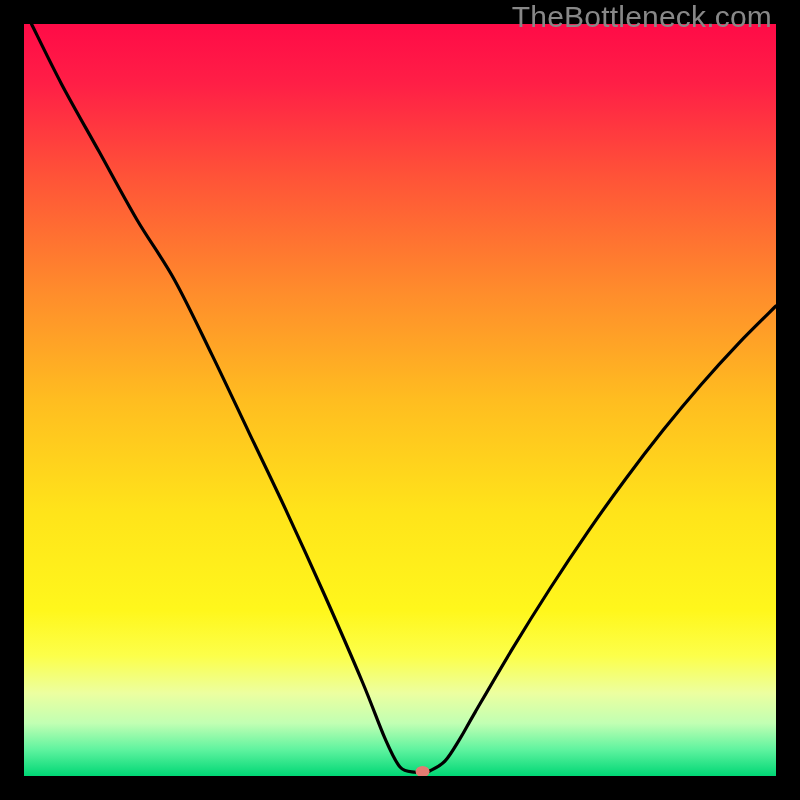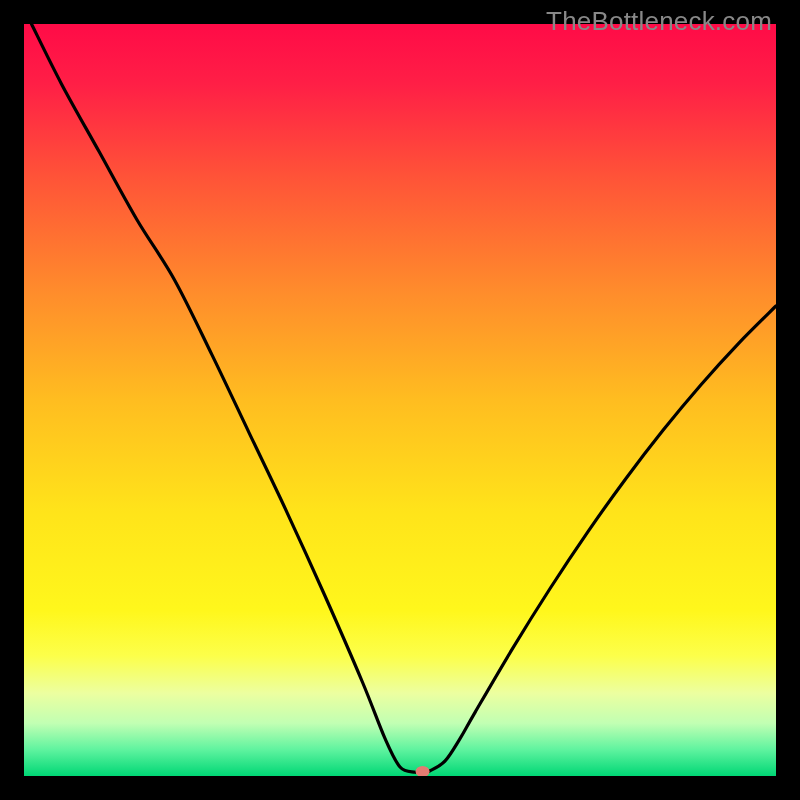--- a/index.html
+++ b/index.html
@@ -21,24 +21,24 @@
   }
   .plot {
     position: absolute;
     left: 0;
     top: 0;
     width: 752px;
     height: 752px;
   }
   .watermark {
     position: absolute;
-    top: 6px;
+    top: 0;
     right: 28px;
     color: #888;
-    font-size: 26px;
+    font-size: 30px;
     font-weight: 500;
     letter-spacing: 0.2px;
     user-select: none;
   }
 </style>
 </head>
 <body>
 
 <div class="frame">
   <svg class="plot" viewBox="0 0 752 752" preserveAspectRatio="none">

